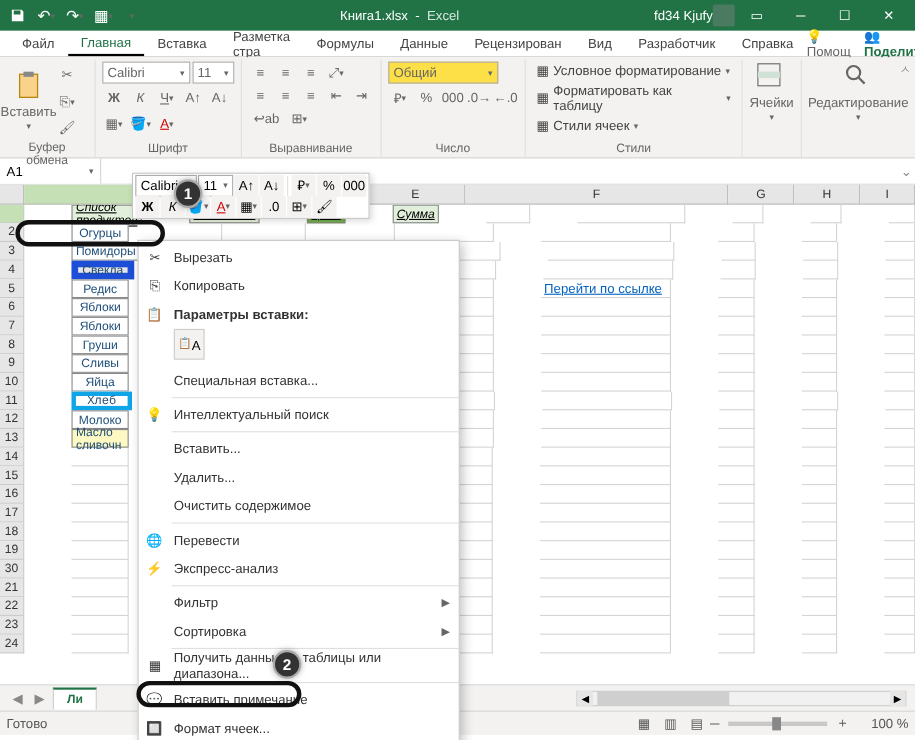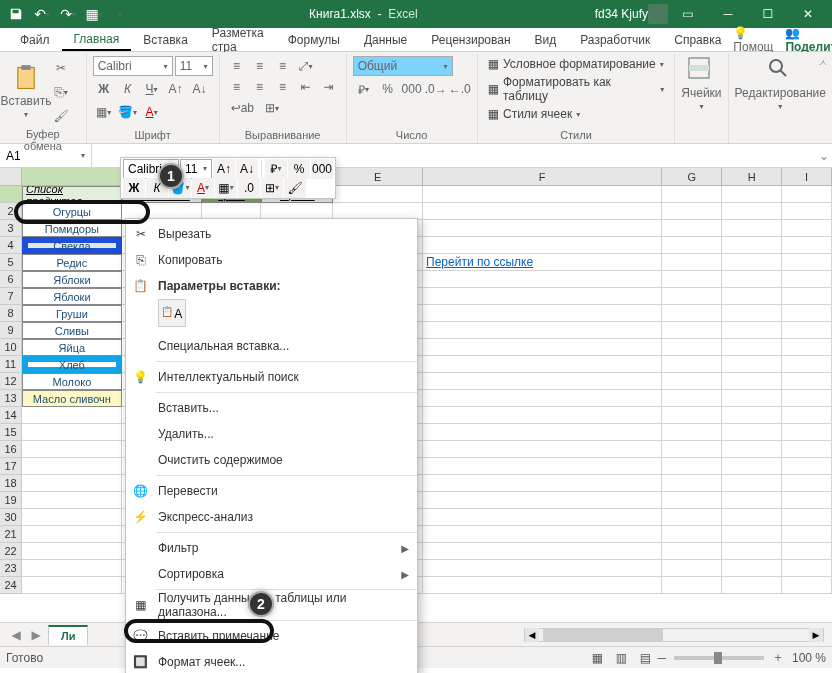--- a/index.html
+++ b/index.html
@@ -37,38 +37,38 @@
 .font-grid { display: flex; flex-direction: column; gap: 2px; }
 .font-row { display: flex; gap: 2px; align-items: center; }
 .font-name { width: 80px; height: 20px; border: 1px solid #ababab; background: #fff; font-size: 11px; padding: 0 4px; display: flex; align-items: center; justify-content: space-between; }
 .font-size { width: 38px; height: 20px; border: 1px solid #ababab; background: #fff; font-size: 11px; padding: 0 4px; display: flex; align-items: center; justify-content: space-between; }
 .smbtn { width: 22px; height: 20px; background: #f3f2f1; border: 1px solid transparent; display: flex; align-items: center; justify-content: center; cursor: pointer; font-size: 12px; }
 .iconrow { display: flex; gap: 2px; margin-top: 1px; }
 
 .align-grid { display: flex; flex-direction: column; gap: 1px; }
 .align-row { display: flex; gap: 1px; }
 
-.num-combo { width: 100px; height: 20px; border: 1px solid #ababab; background: #7dd3fc; font-size: 11px; padding: 4px 4px; display: flex; align-items: center; justify-content: space-between; }
+.num-combo { width: 100px; height: 20px; border: 1px solid #ababab; background: #fde047; font-size: 11px; padding: 4px 4px; display: flex; align-items: center; justify-content: space-between; }
 
 .styles-col { display: flex; flex-direction: column; gap: 2px; font-size: 11px; color: #444; }
 .styles-item { display: flex; align-items: center; gap: 4px; cursor: pointer; padding: 1px 4px; }
 
 
 .nfbar { height: 24px; display: flex; align-items: stretch; border-bottom: 1px solid #d4d4d4; }
 .namebox { width: 92px; border-right: 1px solid #d4d4d4; display: flex; align-items: center; padding: 0 6px; font-size: 11px; background: #fff; justify-content: space-between; }
 
 
 .minitool { position: absolute; left: 120px; top: 157px; background: #fff; border: 1px solid #c5c5c5; box-shadow: 2px 2px 6px rgba(0,0,0,0.15); padding: 2px; z-index: 50; }
 .minitool .row { display: flex; gap: 1px; align-items: center; }
 .minitool .dv { width: 1px; height: 18px; background: #e1dfde; margin: 0 2px; }
 
 
 .sheet { position: relative; height: 454px; background: #fff; overflow: hidden; }
 .rownum { width: 22px; min-width: 22px; background: #e6e6e6; border-right: 1px solid #ccc; border-bottom: 1px solid #ccc; display: flex; align-items: center; justify-content: center; font-size: 11px; color: #333; height: 17px; }
-.row { display: flex; height: 17px; }
+.row { display: flex; height: 17px; gap: 43px; }
 .hdcell { background: #e6e6e6; border-right: 1px solid #bbb; border-bottom: 1px solid #bbb; display: flex; align-items: center; justify-content: center; font-size: 11px; color: #333; }
 .cell { border-right: 1px solid #d4d4d4; border-bottom: 1px solid #d4d4d4; padding: 0 3px; display: flex; align-items: center; font-size: 11px; color: #1e4e79; height: 17px; }
 .thcell { background: #e2efda; border: 1px solid #888; border-right: 1px solid #888; font-style: italic; color: #000; justify-content: center; text-decoration: underline; height: 17px; font-size: 11px; }
 .thcell.green2 { background: #70ad47; color: #000; }
 .datacell { justify-content: center; }
 .link { color: #0563c1; text-decoration: underline; cursor: pointer; }
 
 .colA { width: 100px; } .colB { width: 80px; } .colC { width: 60px; } .colD { width: 72px; }
 .colE { width: 90px; } .colF { width: 240px; } .colG { width: 60px; } .colH { width: 60px; } .colI { width: 50px; }
 
@@ -496,21 +496,21 @@
        <div class="cell colC"></div>
        <div class="cell colD"></div>
        <div class="cell colE"></div>
        <div class="cell colF"></div>
        <div class="cell colG"></div>
        <div class="cell colH"></div>
        <div class="cell colI"></div>
      </div>
       <div class="row">
        <div class="rownum">11</div>
-       <div class="cell datacell colA" style="border:6px solid #0ea5e9;background:#fff;">Хлеб</div>
+       <div class="cell datacell colA" style="border:4px solid #0ea5e9;background:#fff;font-family:Liberation Mono, monospace;">Хлеб</div>
        <div class="cell colB"></div>
        <div class="cell colC"></div>
        <div class="cell colD"></div>
        <div class="cell colE"></div>
        <div class="cell colF"></div>
        <div class="cell colG"></div>
        <div class="cell colH"></div>
        <div class="cell colI"></div>
      </div>
       <div class="row">
@@ -771,14 +771,14 @@
   <span>Готово</span>
   <div class="filler"></div>
   <div class="viewbtn">▦</div>
   <div class="viewbtn">▥</div>
   <div class="viewbtn">▤</div>
   <span>─</span>
   <div class="slider">
       <div class="knob"></div>
     </div>
   <span>＋</span>
-  <span style="margin-left:8px;">100 %</span>
+  <span style="margin-left:20px;">100 %</span>
 </div>
 
 </body></html>

